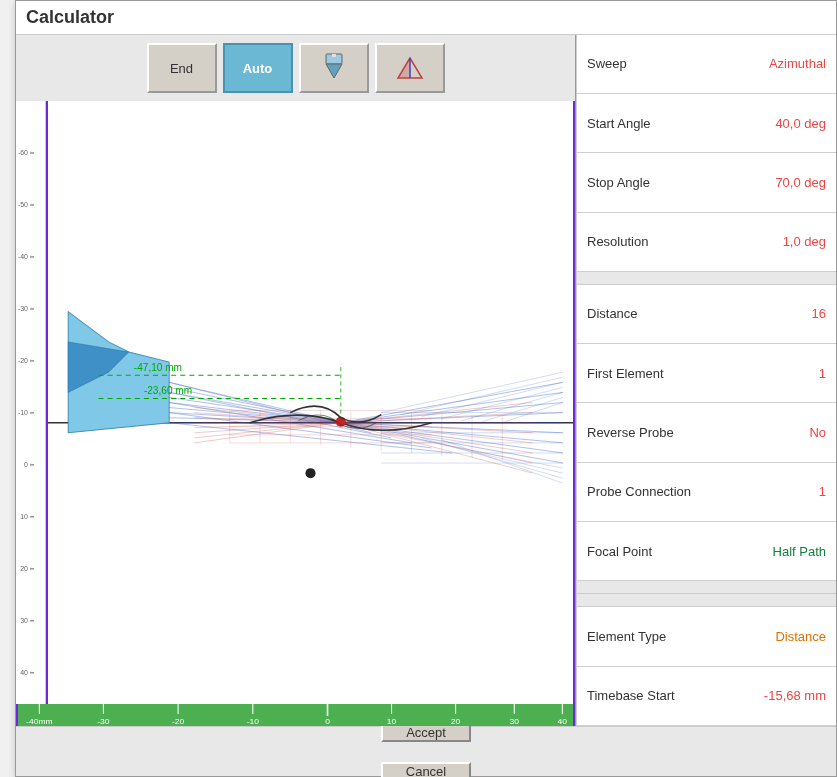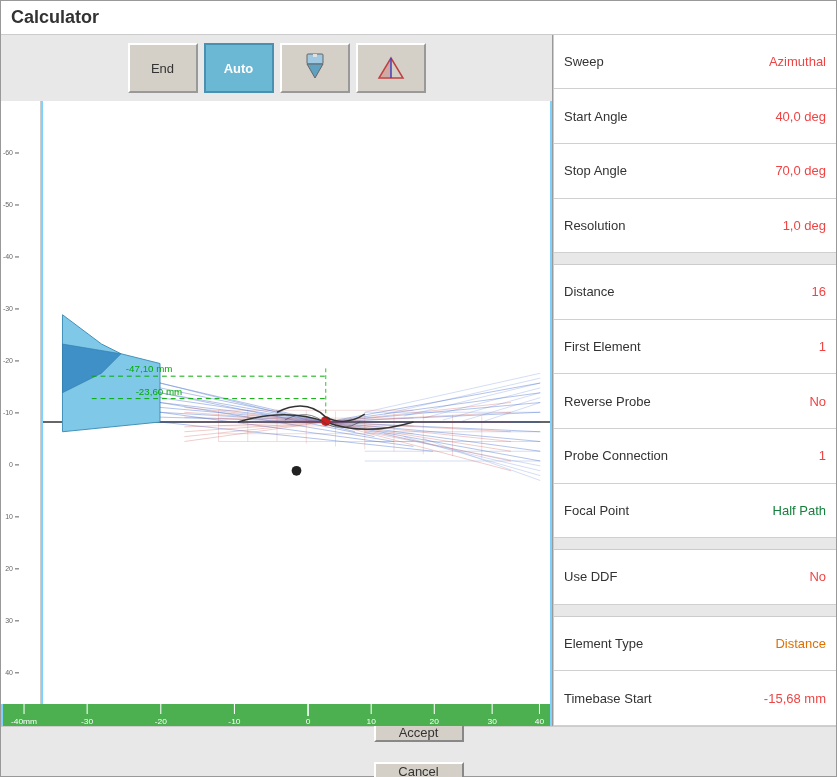--- a/index.html
+++ b/index.html
@@ -13,40 +13,41 @@
       min-height: 100vh;
     }
     .window {
       width: 837px;
       height: 777px;
       background: #e8e8e8;
       border: 1px solid #999;
       display: flex;
       flex-direction: column;
       box-shadow: 2px 2px 8px rgba(0,0,0,0.3);
+      margin-left: 15px;
     }
     .title-bar {
       background: white;
       padding: 6px 10px;
       font-size: 18px;
       font-weight: bold;
       border-bottom: 1px solid #ccc;
       color: #333;
     }
     .main-content {
       display: flex;
       flex: 1;
       overflow: hidden;
     }
     
     .left-panel {
       flex: 1;
       display: flex;
       flex-direction: column;
-      background: #7dd3fc;
+      background: #6d28d9;
       position: relative;
       border-right: 1px solid #999;
     }
     .toolbar {
       display: flex;
       gap: 6px;
       padding: 8px 10px;
       background: #e8e8e8;
       align-items: center;
       justify-content: center;
@@ -92,21 +93,21 @@
       background: #4caf50;
       position: relative;
       margin: 0 2px;
       border-radius: 8px;
     }
     .ruler-bottom svg {
       width: 100%; height: 100%;
     }
     
     .right-panel {
-      width: 283px;
+      width: 260px;
       background: white;
       display: flex;
       flex-direction: column;
       border-left: 1px solid #ccc;
     }
     .properties-table {
       width: 100%;
       border-collapse: collapse;
       flex: 1;
     }
@@ -151,21 +152,21 @@
       background: #d4d0c8;
       border: 2px solid #fff;
       border-bottom-color: #888;
       border-right-color: #888;
       cursor: pointer;
       font-size: 13px;
       color: #333;
     }
     
     .v-ruler {
-      width: 40px;
+      width: 30px;
       background: white;
       border-right: 1px solid #ccc;
       position: relative;
       overflow: hidden;
     }
     .canvas-with-ruler {
       display: flex;
       flex: 1;
       overflow: hidden;
     }
@@ -414,24 +415,20 @@
               <td class="prop-label">Probe Connection</td>
               <td class="prop-value">1</td>
             </tr>
             <tr>
               <td class="prop-label">Focal Point</td>
               <td class="prop-value blue">Half Path</td>
             </tr>
             <tr class="separator-row">
               <td colspan="2"></td>
             </tr>
-            <tr>
-              <td class="prop-label">Use DDF</td>
-              <td class="prop-value">No</td>
-            </tr>
             <tr class="separator-row">
               <td colspan="2"></td>
             </tr>
             <tr>
               <td class="prop-label">Element Type</td>
               <td class="prop-value orange">Distance</td>
             </tr>
             <tr>
               <td class="prop-label">Timebase Start</td>
               <td class="prop-value">-15,68 mm</td>

